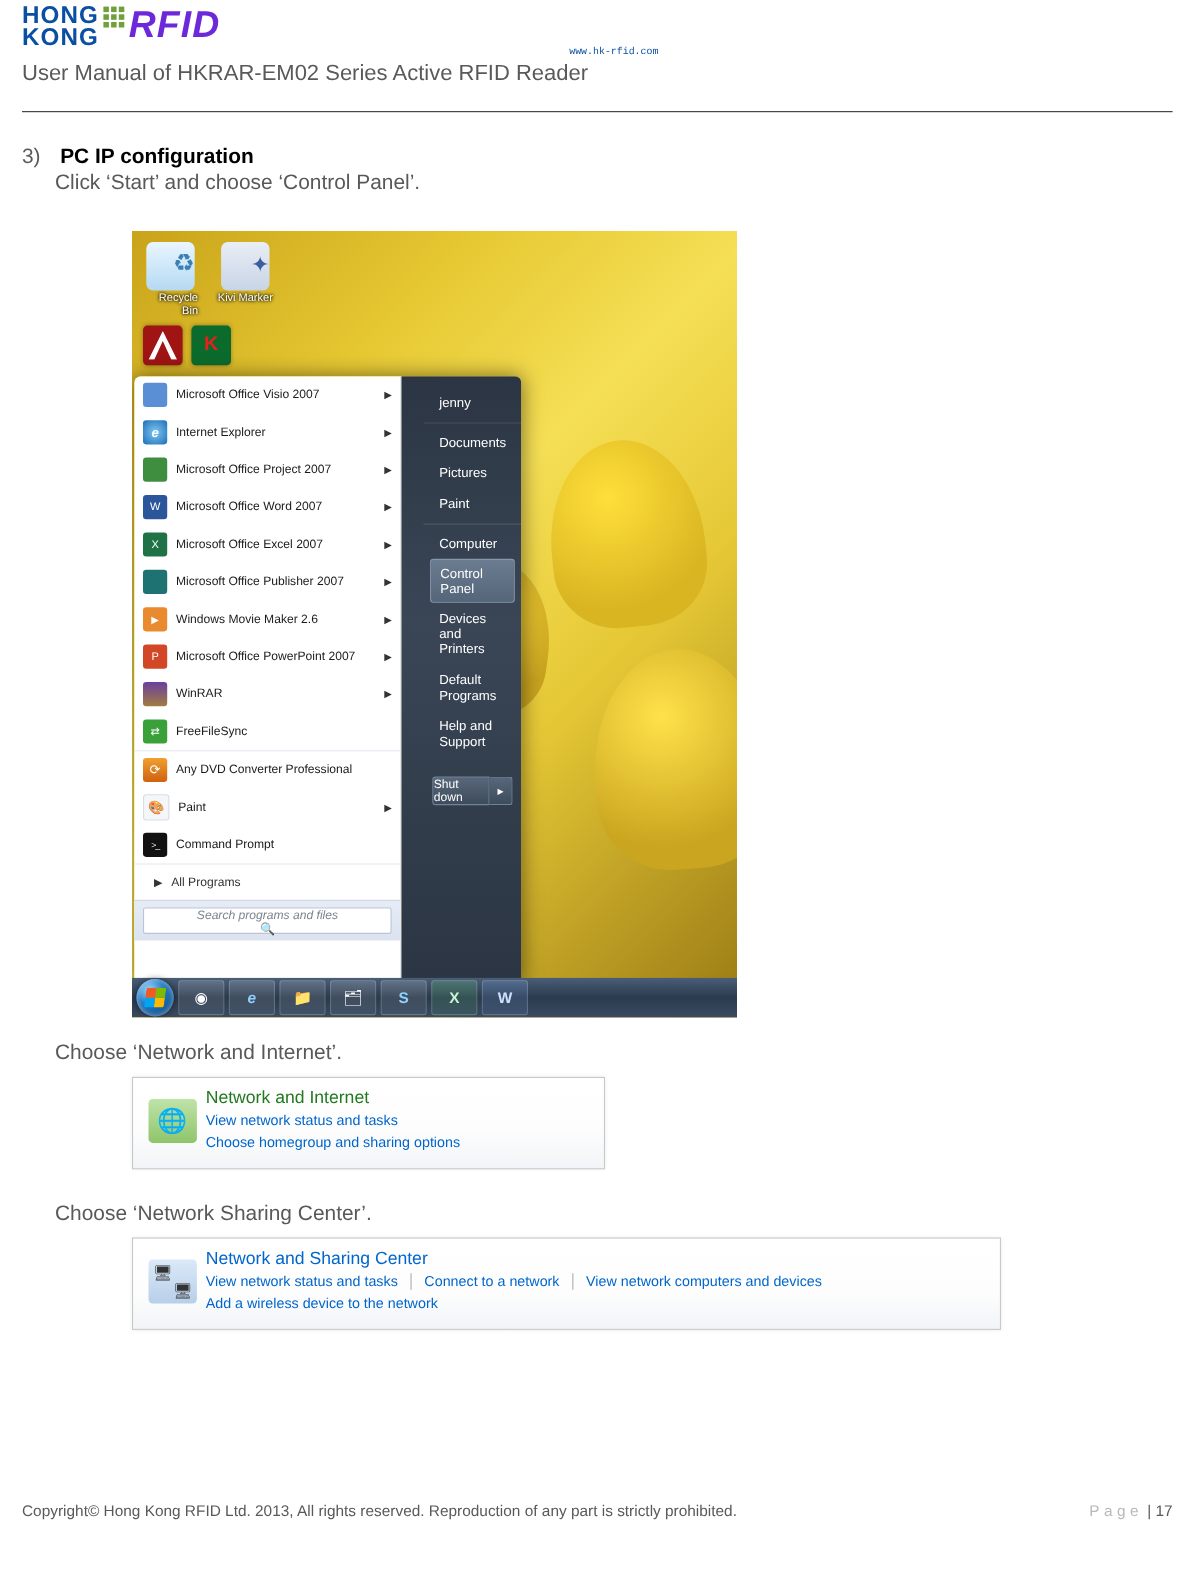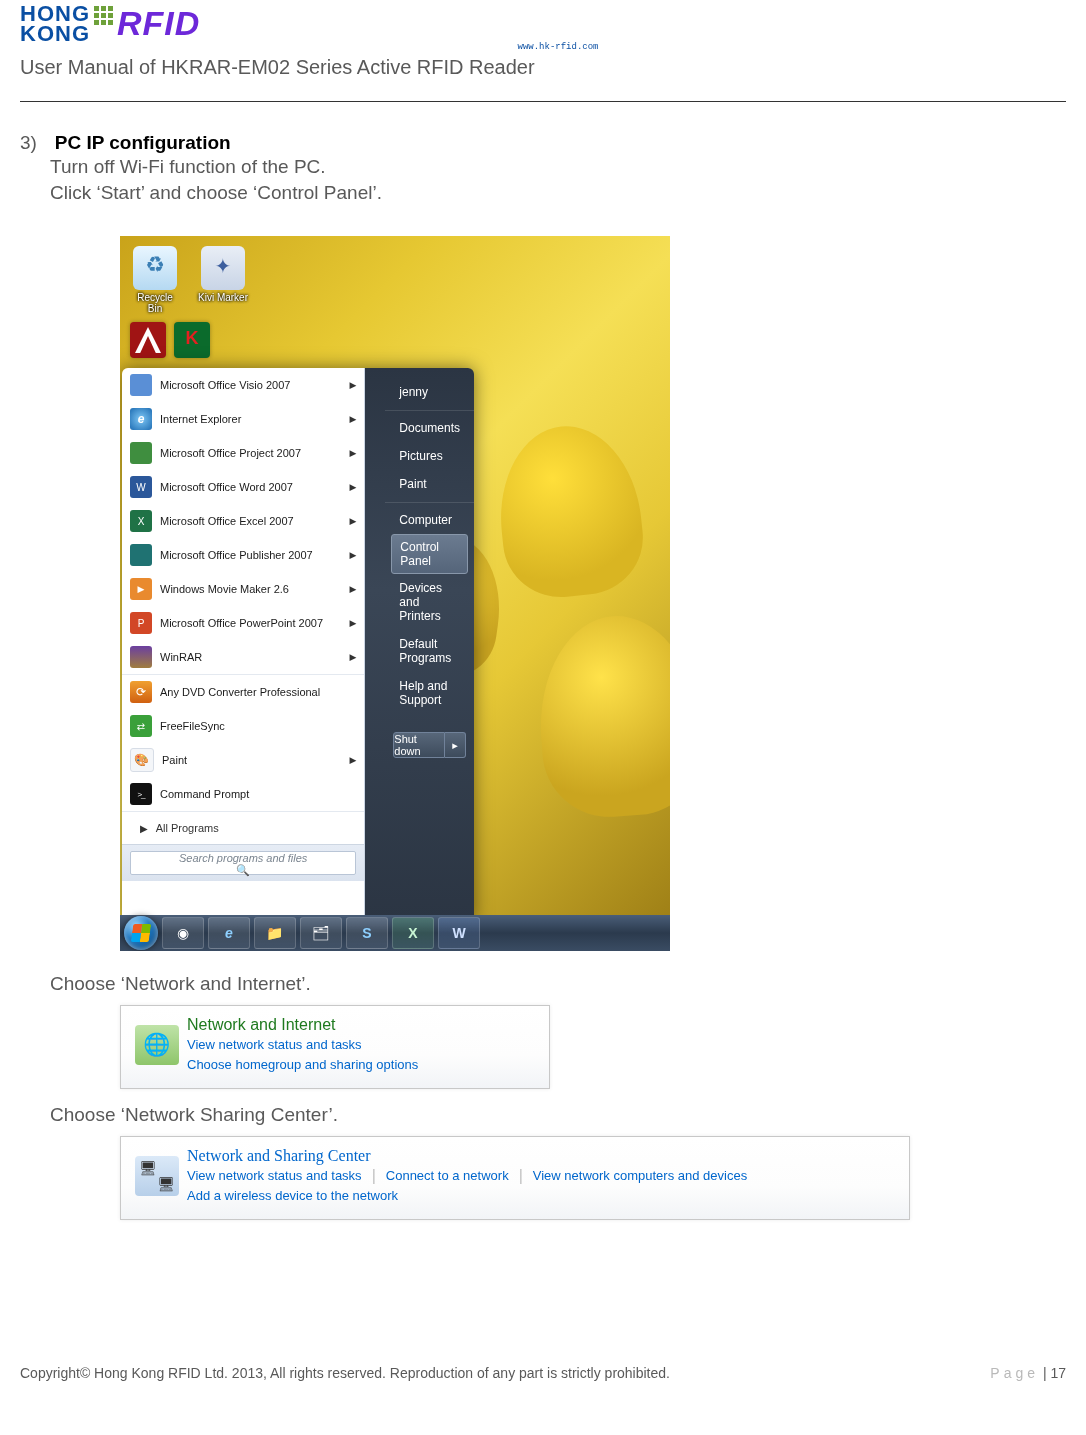--- a/index.html
+++ b/index.html
@@ -96,21 +96,21 @@
   }
   
   .tulip { position:absolute; border-radius: 60% 60% 50% 50% / 70% 70% 40% 40%; }
   .t1 { width:140px; height:170px; background: radial-gradient(circle at 40% 30%, #ffdf3a, #d9b522 70%); right:30px; top:190px; transform:rotate(-6deg);}
   .t2 { width:110px; height:140px; background: radial-gradient(circle at 40% 30%, #f8d738, #c8a320 70%); right:170px; top:300px; transform:rotate(8deg);}
   .t3 { width:160px; height:200px; background: radial-gradient(circle at 40% 30%, #ffe24a, #caa51f 70%); right:-30px; top:380px; transform:rotate(-4deg);}
 
   .desktop-icons {
     position:absolute; top:10px; left:10px; display:flex; gap:18px;
   }
-  .dicon { width:50px; text-align:center; }
+  .dicon { width:50px; text-align:right; }
   .dicon .glyph { width:44px; height:44px; margin:0 auto 2px; border-radius:6px;}
   .recycle .glyph { background: linear-gradient(#e9f6ff,#b5d9f2); position:relative;}
   .recycle .glyph::after{content:"♻";position:absolute;left:0;right:0;top:6px;font-size:22px;color:#3b7fb5;}
   .kivi .glyph { background: linear-gradient(#e9eef6,#c8d4e6); position:relative;}
   .kivi .glyph::after{content:"✦";position:absolute;left:0;right:0;top:8px;font-size:20px;color:#3c5e9e;}
   .dicon .lbl { font-size:10px; color:#fff; text-shadow:0 0 3px #000, 0 0 3px #000; font-family: "Segoe UI", Tahoma, sans-serif;}
 
   .pinned-icons {
     position:absolute; top:86px; left:10px; display:flex; gap:8px;
   }
@@ -306,21 +306,21 @@
     width:44px;height:40px;flex:none;
     border-radius:4px;
     display:flex;align-items:center;justify-content:center;font-size:22px;
   }
   .cp-ico.net { background: linear-gradient(#bfe3a8,#8ec56a); color:#2e5c1a; position:relative;}
   .cp-ico.net::after{content:"🌐";position:absolute;}
   .cp-ico.nsc { background: linear-gradient(#dbe9f8,#b7cfe9); position:relative;}
   .cp-ico.nsc::before{content:"🖥";font-size:14px;position:absolute;left:4px;top:4px;}
   .cp-ico.nsc::after{content:"🖥";font-size:14px;position:absolute;right:4px;bottom:4px;}
   .cp-title { color:#1f7a1f; font-size:16px; }
-  .cp-title.blue { color:#0066cc;font-family:Liberation Serif, serif; }
+  .cp-title.blue { color:#0066cc; }
   .cp-sub { color:#0066cc; font-size:13px; line-height:18px; }
   .cp-lines { display:flex; flex-direction:column; gap:2px;}
   .cp-row { display:flex; gap:10px; align-items:center;}
   .cp-divider { color:#c0c0c0; }
   .snip1 { width:400px; }
   .snip2 { width:760px; }
 
   
   .footer {
     position:absolute;
@@ -366,21 +366,20 @@
   <div class="logo-url">www.hk-rfid.com</div>
   <div class="doc-title">User Manual of HKRAR-EM02 Series Active RFID Reader</div>
 
   <hr class="rule">
 
   <div>
     <span class="section-num">3)</span>
     <span>&nbsp;&nbsp;</span>
     <span class="section-title">PC IP configuration</span>
   </div>
-  <div class="body-text">Turn off Wi-Fi function of the PC.</div>
   <div class="body-text">Click ‘Start’ and choose ‘Control Panel’.</div>
 
   <div class="screenshot">
     <div class="tulip t1"></div>
     <div class="tulip t2"></div>
     <div class="tulip t3"></div>
 
     <div class="desktop-icons">
       <div class="dicon recycle">
         <div class="glyph"></div>
@@ -438,27 +437,27 @@
             <div class="sm-item">
               <div class="sm-ico i-ppt"></div>
               <span>Microsoft Office PowerPoint 2007</span>
               <span class="arrow">▶</span>
             </div>
             <div class="sm-item">
               <div class="sm-ico i-rar"></div>
               <span>WinRAR</span>
               <span class="arrow">▶</span>
             </div>
+            <div class="sm-item">
+              <div class="sm-ico i-ffs"></div>
+              <span>FreeFileSync</span>
+            </div>
             <div class="sm-item sep">
               <div class="sm-ico i-dvd"></div>
               <span>Any DVD Converter Professional</span>
-            </div>
-            <div class="sm-item">
-              <div class="sm-ico i-ffs"></div>
-              <span>FreeFileSync</span>
             </div>
             <div class="sm-item">
               <div class="sm-ico i-paint"></div>
               <span>Paint</span>
               <span class="arrow">▶</span>
             </div>
             <div class="sm-item">
               <div class="sm-ico i-cmd"></div>
               <span>Command Prompt</span>
             </div>
@@ -507,21 +506,21 @@
 
   <div class="cp-snip snip1">
     <div class="cp-ico net"></div>
     <div class="cp-lines">
       <div class="cp-title">Network and Internet</div>
       <div class="cp-sub">View network status and tasks</div>
       <div class="cp-sub">Choose homegroup and sharing options</div>
     </div>
   </div>
 
-  <div class="body-text" style="margin-top:13px">Choose ‘Network Sharing Center’.</div>
+  <div class="body-text" style="margin-top:28px">Choose ‘Network Sharing Center’.</div>
 
   <div class="cp-snip snip2">
     <div class="cp-ico nsc"></div>
     <div class="cp-lines">
       <div class="cp-title blue">Network and Sharing Center</div>
       <div class="cp-row">
         <span class="cp-sub">View network status and tasks</span>
         <span class="cp-divider">|</span>
         <span class="cp-sub">Connect to a network</span>
         <span class="cp-divider">|</span>

